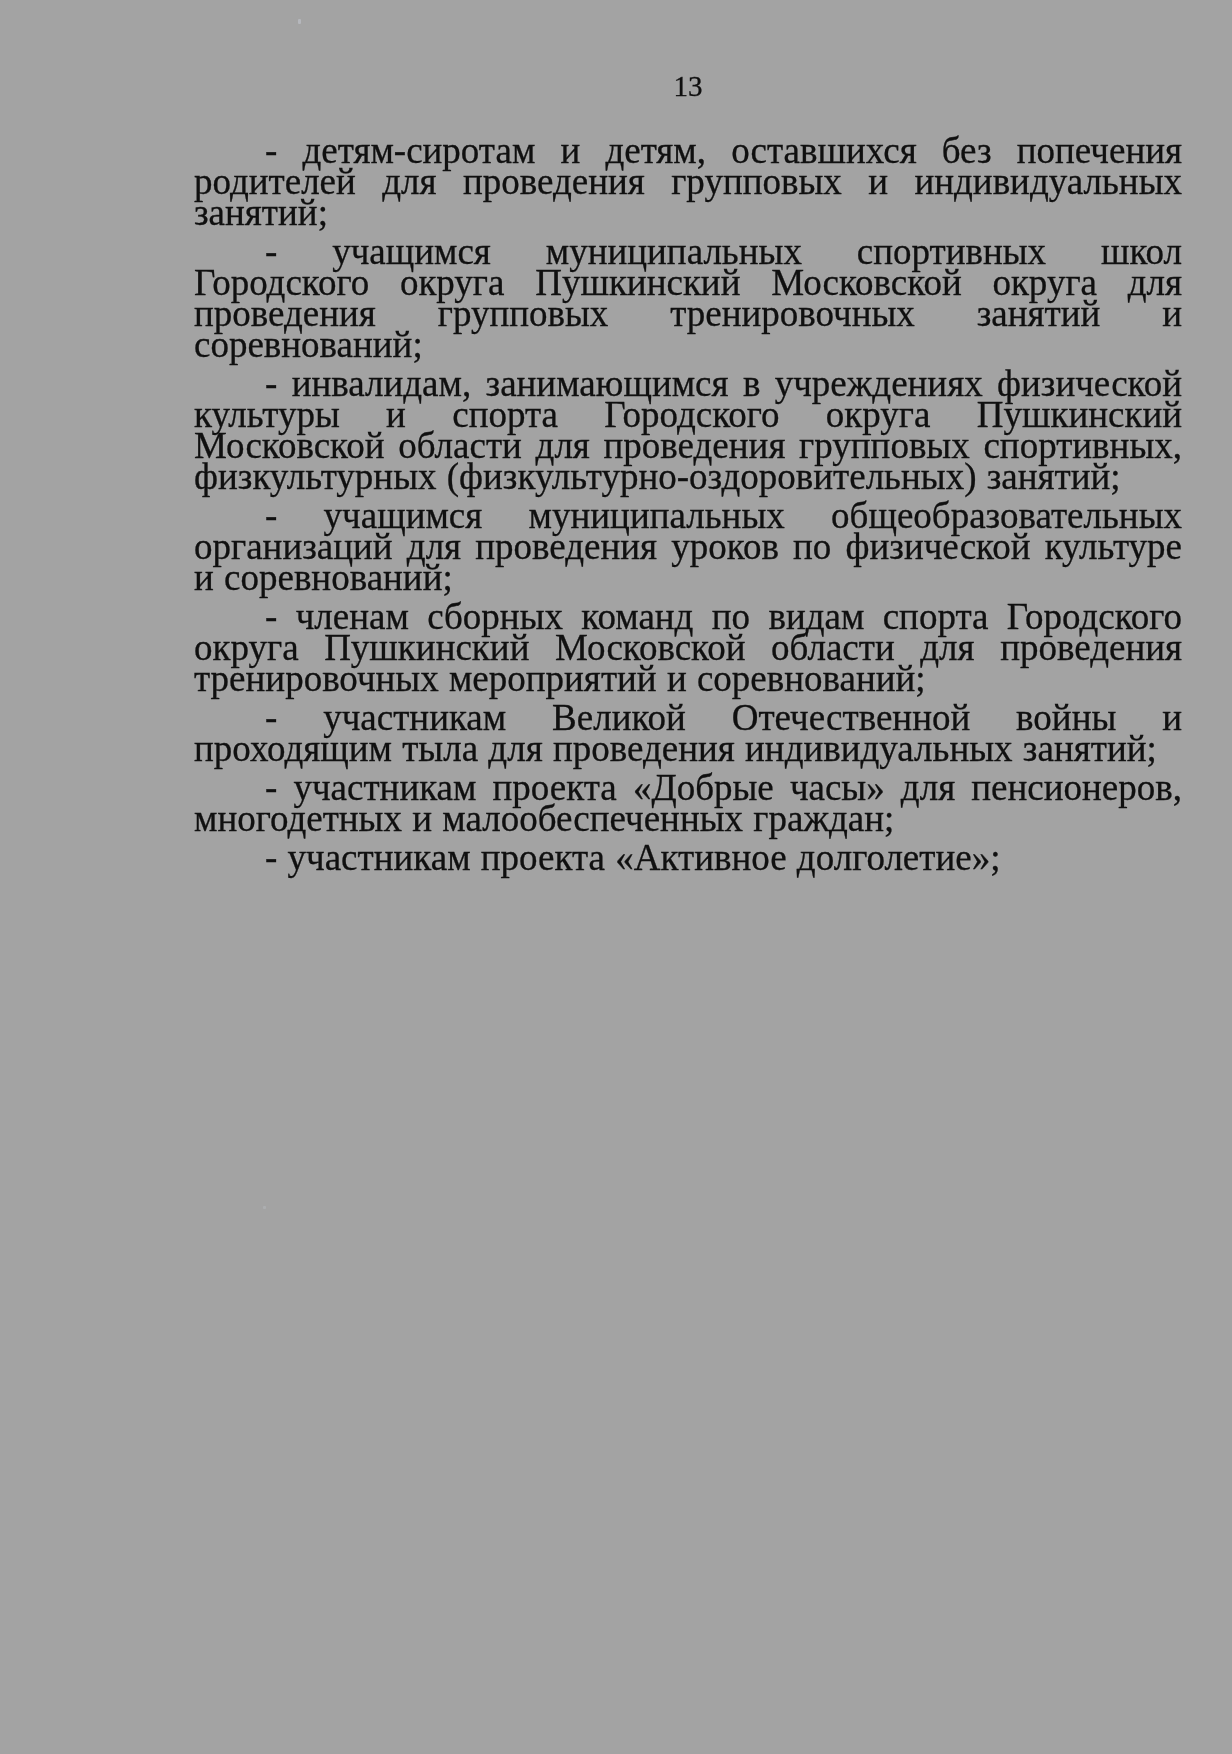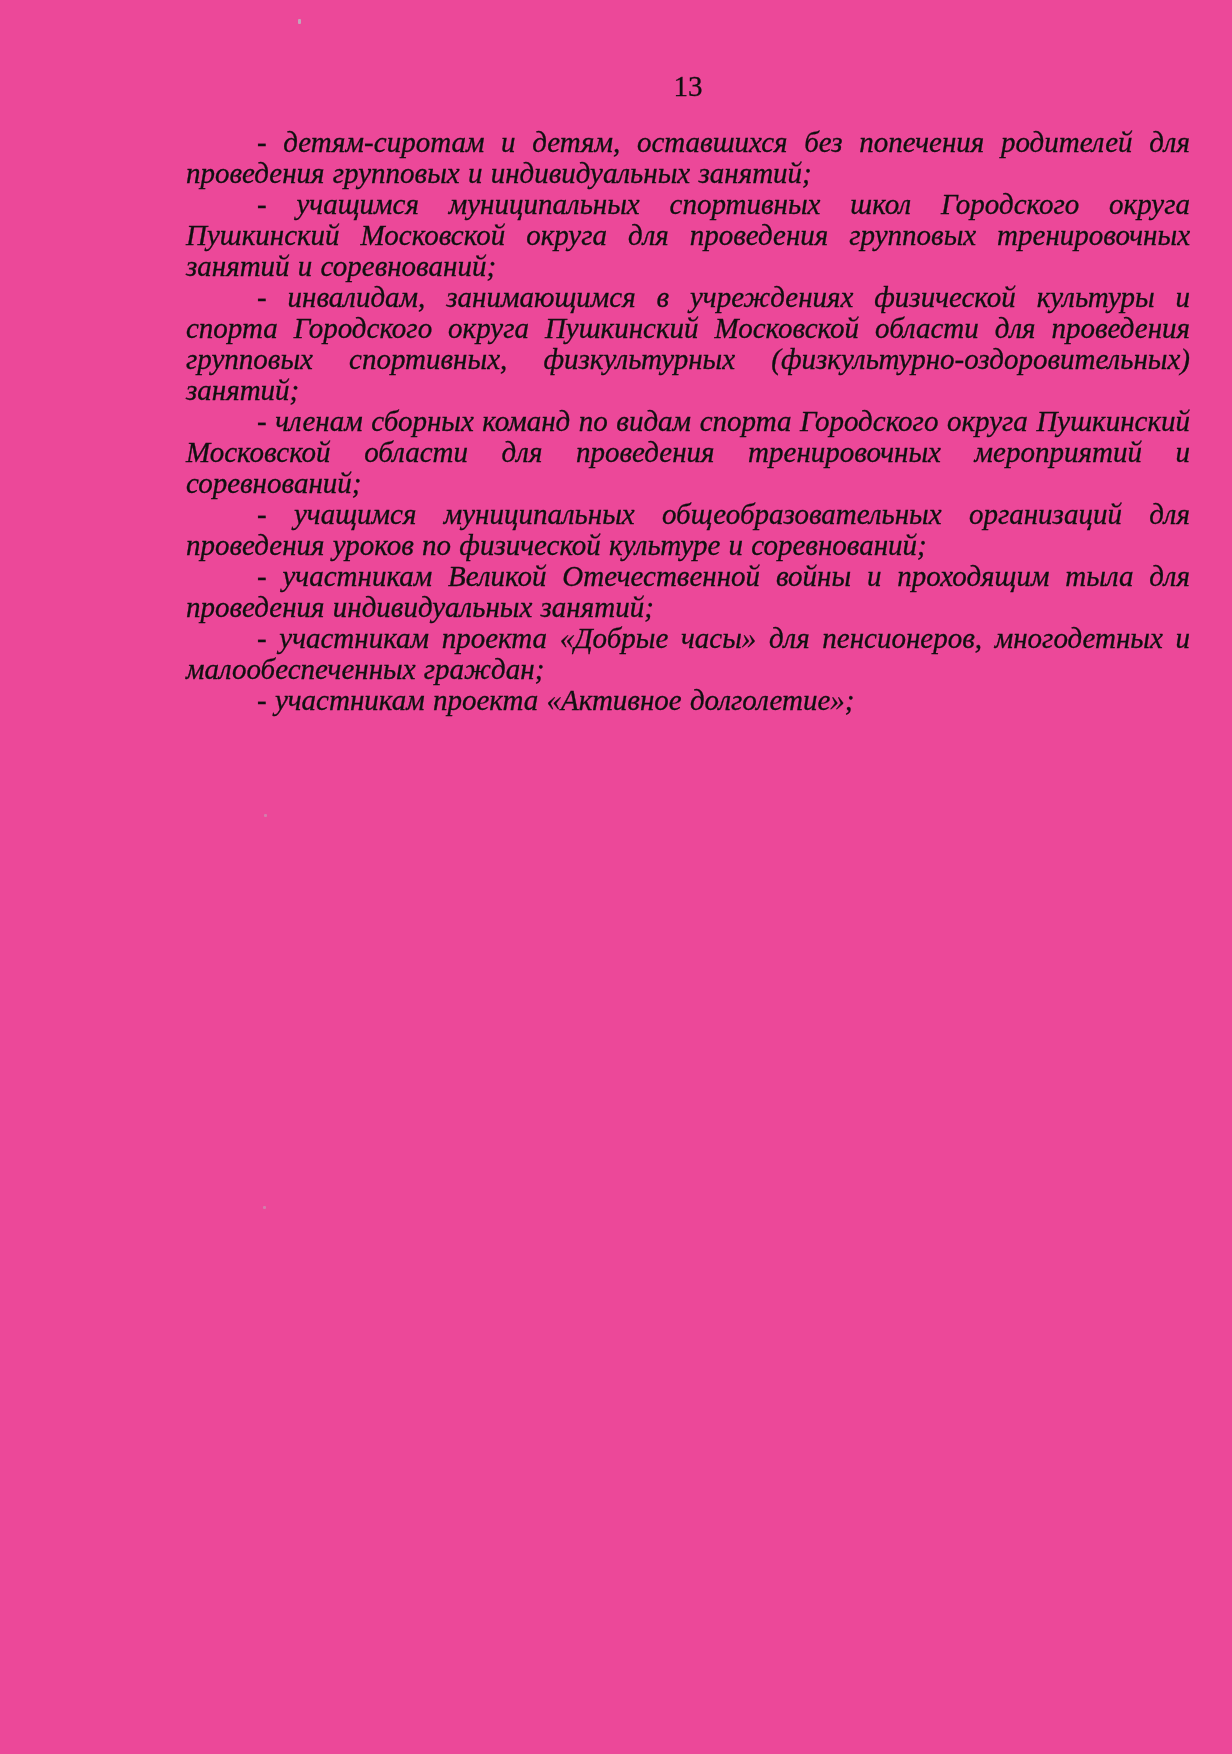--- a/index.html
+++ b/index.html
@@ -10,48 +10,47 @@
   body {
     width: 1232px;
     height: 1754px;
     font-family: "Liberation Serif", "DejaVu Serif", serif;
     color: #101010;
   }
   .page {
     position: relative;
     width: 1232px;
     height: 1754px;
-    background: #ec4899;
+    background: #a3a3a3;
     overflow: hidden;
   }
   .page-number {
     position: absolute;
     top: 70px;
     left: 186px;
     width: 1004px;
     text-align: center;
     font-size: 29px;
     line-height: 33px;
     -webkit-text-stroke: 0.3px #101010;
   }
   .content {
     position: absolute;
     top: 127px;
     left: 186px;
     width: 1004px;
   }
   .para {
-    margin: 0;
-    font-size: 29px;
+    margin: 8px;
+    font-size: 37px;
     line-height: 31px;
     text-align: justify;
     text-align-last: left;
     text-indent: 71px;
     word-spacing: 1px;
-    font-style: italic;
     -webkit-text-stroke: 0.3px #101010;
   }
   
   .speck {
     position: absolute;
     background: #b9bcc2;
     border-radius: 1px;
   }
   .speck-1 { left: 298px; top: 19px;  width: 3px; height: 5px; opacity: 0.8; }
   .speck-2 { left: 264px; top: 814px; width: 3px; height: 3px; opacity: 0.45; }
@@ -61,22 +60,22 @@
 <body>
 
 <div class="page">
 
   <div class="page-number">13</div>
 
   <div class="content">
     <p class="para">- детям-сиротам и детям, оставшихся без попечения родителей для проведения групповых и индивидуальных занятий;</p>
     <p class="para">- учащимся муниципальных спортивных школ Городского округа Пушкинский Московской округа для проведения групповых тренировочных занятий и соревнований;</p>
     <p class="para">- инвалидам, занимающимся в учреждениях физической культуры и спорта Городского округа Пушкинский Московской области для проведения групповых спортивных, физкультурных (физкультурно-оздоровительных) занятий;</p>
+    <p class="para">- учащимся муниципальных общеобразовательных организаций для проведения уроков по физической культуре и соревнований;</p>
     <p class="para">- членам сборных команд по видам спорта Городского округа Пушкинский Московской области для проведения тренировочных мероприятий и соревнований;</p>
-    <p class="para">- учащимся муниципальных общеобразовательных организаций для проведения уроков по физической культуре и соревнований;</p>
     <p class="para">- участникам Великой Отечественной войны и проходящим тыла для проведения индивидуальных занятий;</p>
     <p class="para">- участникам проекта «Добрые часы» для пенсионеров, многодетных и малообеспеченных граждан;</p>
     <p class="para">- участникам проекта «Активное долголетие»;</p>
   </div>
 
   <div class="speck speck-1"></div>
   <div class="speck speck-2"></div>
   <div class="speck speck-3"></div>
 
 </div>

